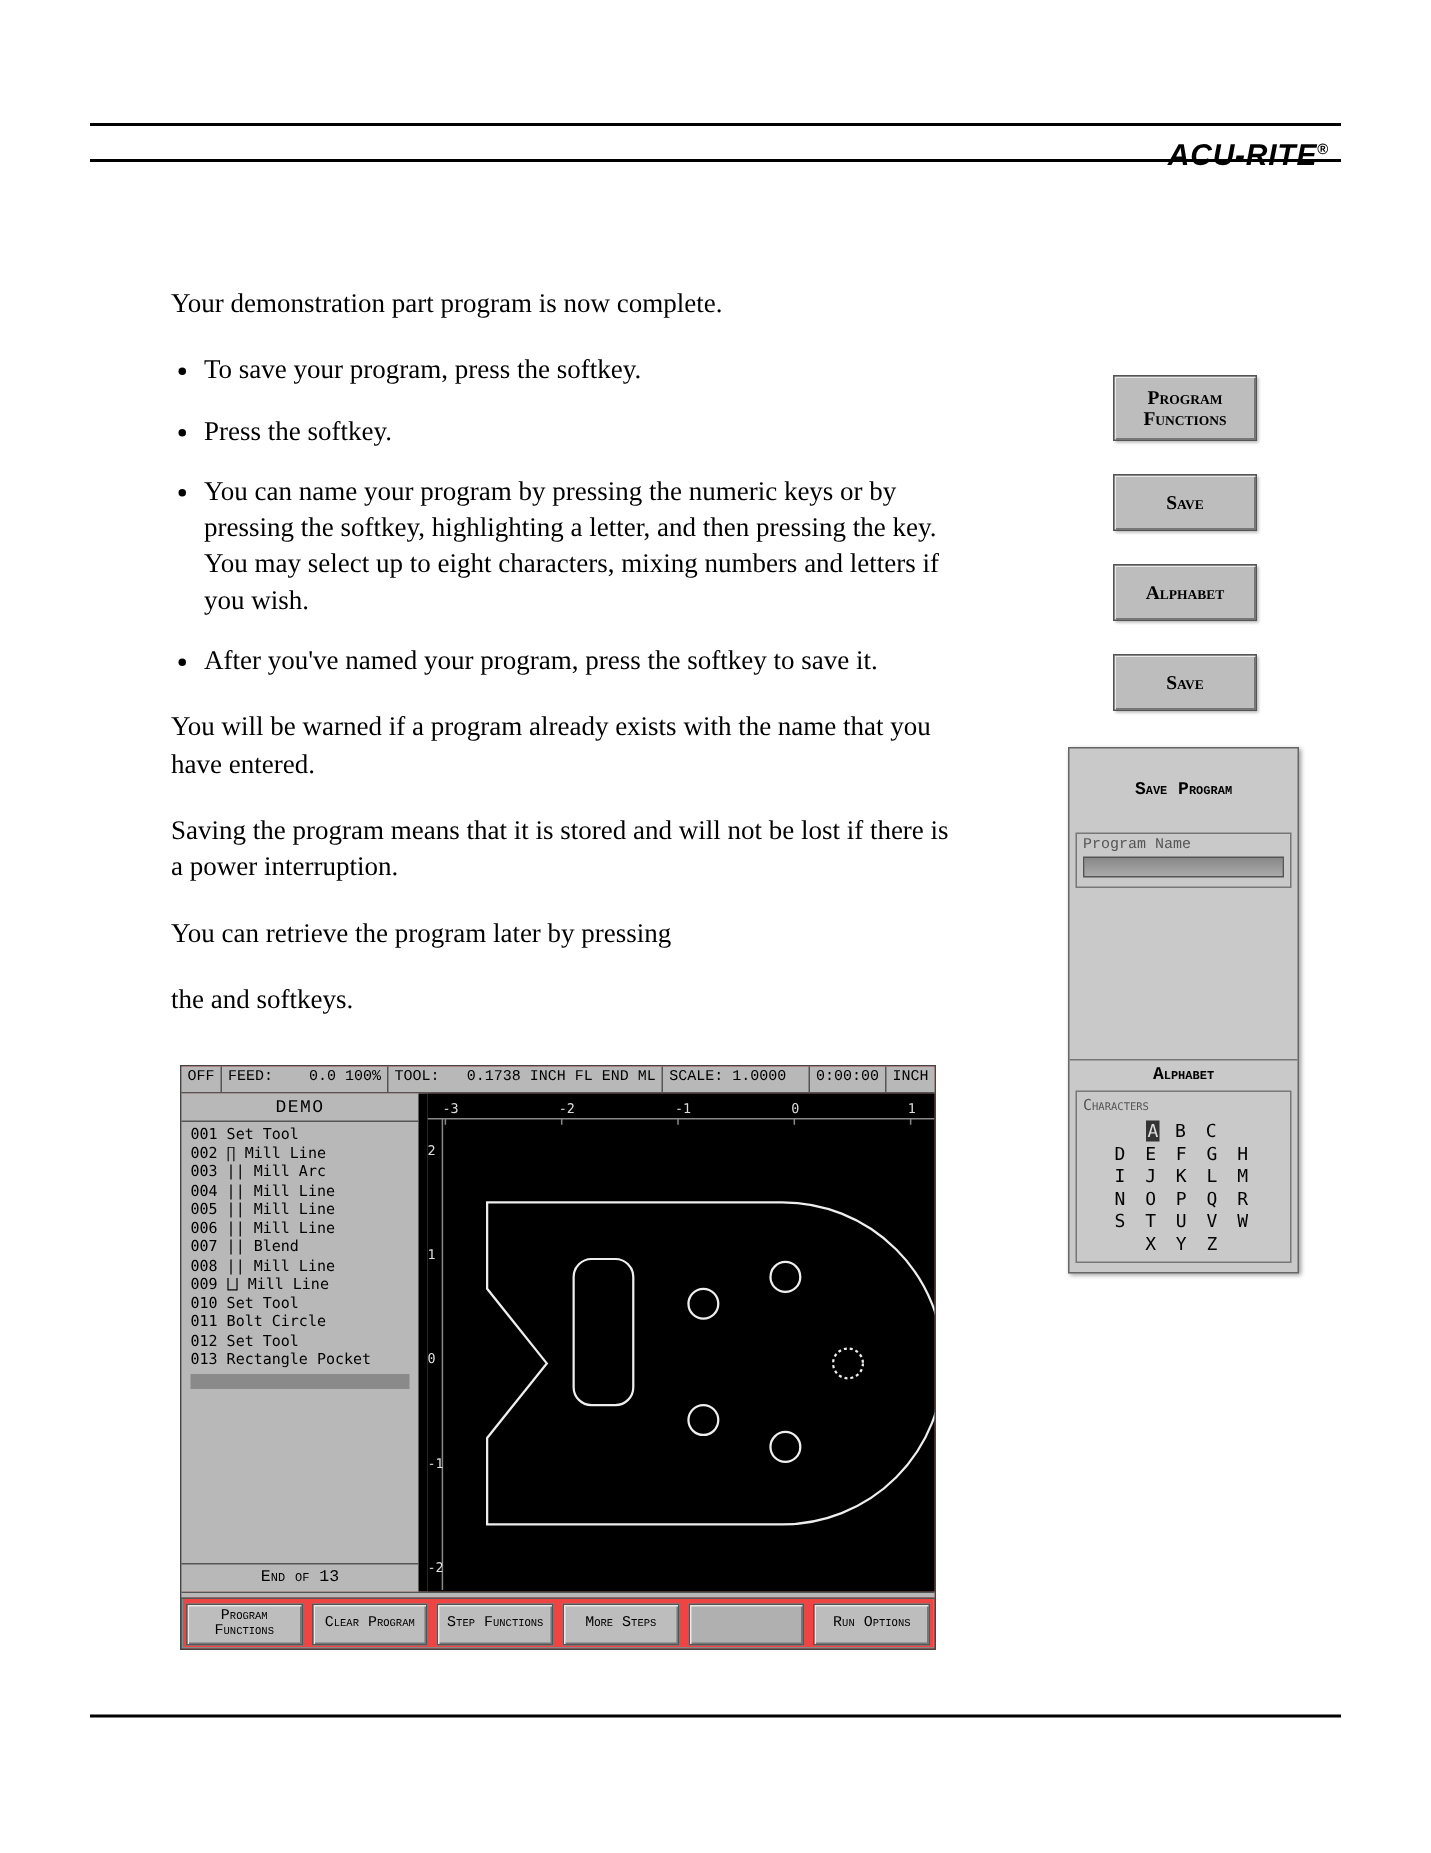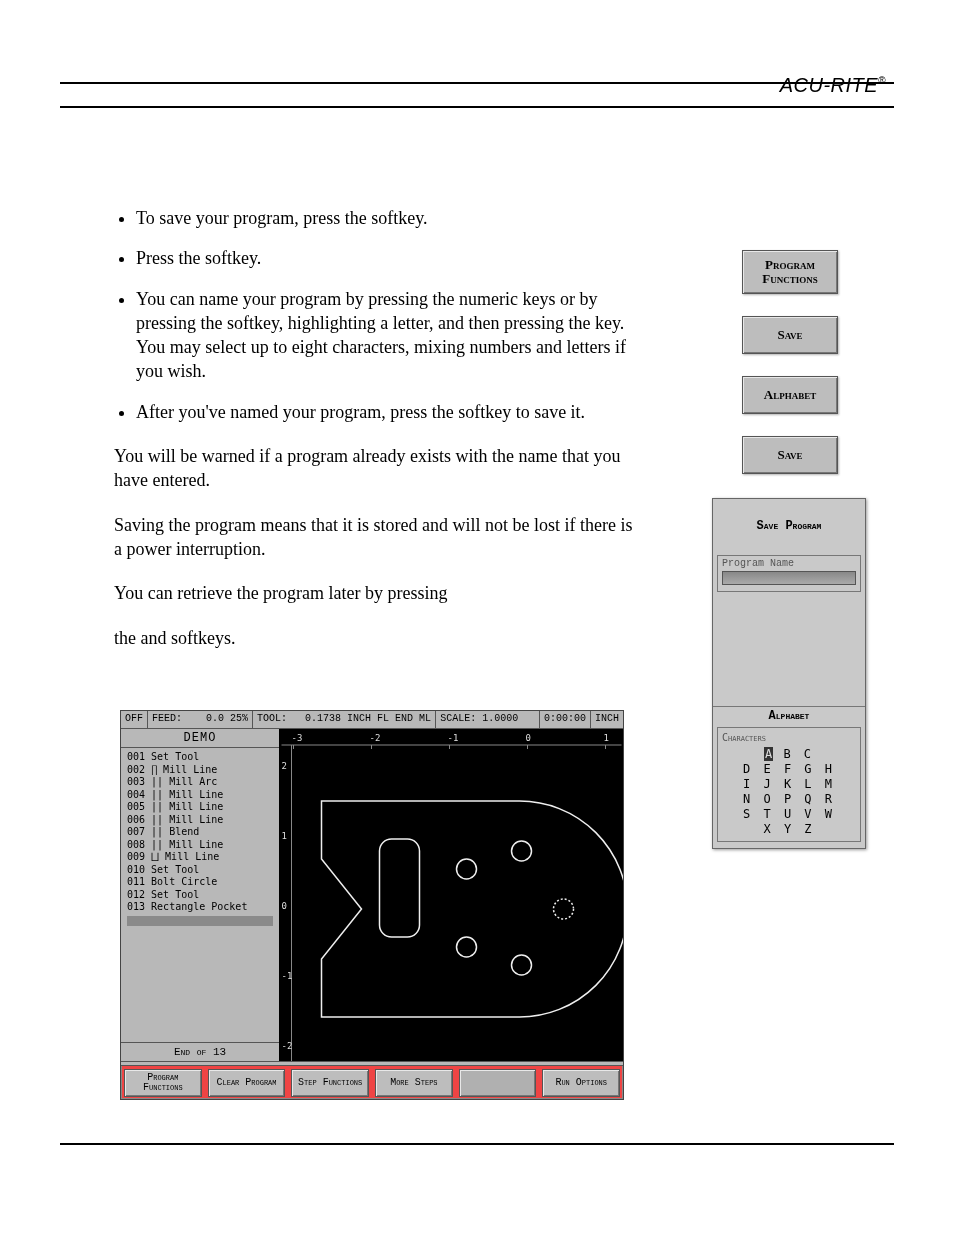--- a/index.html
+++ b/index.html
@@ -20,23 +20,23 @@
   .header-rule {
     position: absolute;
     left: 60px;
     right: 60px;
   }
   .header-rule.top1 { top: 82px; border-top: 2px solid #000; }
   .header-rule.top2 { top: 106px; border-top: 2px solid #000; }
   .brand {
     position: absolute;
     right: 68px;
-    top: 74px;
+    top: 93px;
     font-family: Arial, Helvetica, sans-serif;
-    font-weight: 400;
+    font-weight: 700;
     font-style: italic;
     font-size: 20px;
     letter-spacing: 0.5px;
   }
   .brand sup { font-size: 10px; font-style: normal; vertical-align: super; }
   .content {
     position: absolute;
     top: 190px;
     left: 114px;
     right: 314px;
@@ -161,21 +161,21 @@
     padding: 2px 4px;
     white-space: nowrap;
   }
   .demo .statusbar > div:last-child { border-right: none; }
   .demo .body {
     display: flex;
     height: 332px;
   }
   .demo .steps {
     width: 158px;
-    border-right: 1px solid #000000;
+    border-right: 6px solid #000000;
     display: flex;
     flex-direction: column;
     background: #b8b8b8;
   }
   .demo .steps .title {
     text-align: center;
     font-size: 12px;
     padding: 2px 0;
     border-bottom: 1px solid #555;
     font-variant: small-caps;
@@ -237,20 +237,21 @@
 <body>
 
 <div class="page">
   <div class="header-rule top1"></div>
   <div class="brand">
     <span>ACU-RITE</span><sup>®</sup>
   </div>
   <div class="header-rule top2"></div>
 
   <div class="content">
+    <p>Your demonstration part program is now complete.</p>
     <ul class="bullets">
       <li>To save your program, press the                                          softkey.</li>
       <li>Press the             softkey.</li>
       <li>You can name your program by pressing the numeric keys or by pressing the                      softkey, highlighting a letter, and then pressing the               key. You may select up to eight characters, mixing numbers and letters if you wish.</li>
       <li>After you've named your program, press the              softkey to save it.</li>
     </ul>
     <p>You will be warned if a program already exists with the name that you have entered.</p>
     <p style="margin-top:20px">Saving the program means that it is stored and will not be lost if there is a power interruption.</p>
     <p style="margin-top:20px">You can retrieve the program later by pressing</p>
     <p>the                                       and              softkeys.</p>
@@ -278,21 +279,21 @@
       <div>I J K L M</div>
       <div>N O P Q R</div>
       <div>S T U V W</div>
       <div>X Y Z</div>
     </div>
   </div>
 
   <div class="demo">
     <div class="statusbar">
       <div>OFF</div>
-      <div><span>FEED:</span>&nbsp;&nbsp;&nbsp;&nbsp;<span>0.0 25%</span></div>
+      <div><span>FEED:</span>&nbsp;&nbsp;&nbsp;&nbsp;<span>0.0 100%</span></div>
       <div><span>TOOL:</span>&nbsp;&nbsp;&nbsp;<span>0.1738 INCH FL END ML</span></div>
       <div style="flex:1">SCALE: 1.0000</div>
       <div>0:00:00</div>
       <div>INCH</div>
     </div>
     <div class="body">
       <div class="steps">
         <div class="title">DEMO</div>
         <div class="list">
           <div>001    Set Tool</div>

